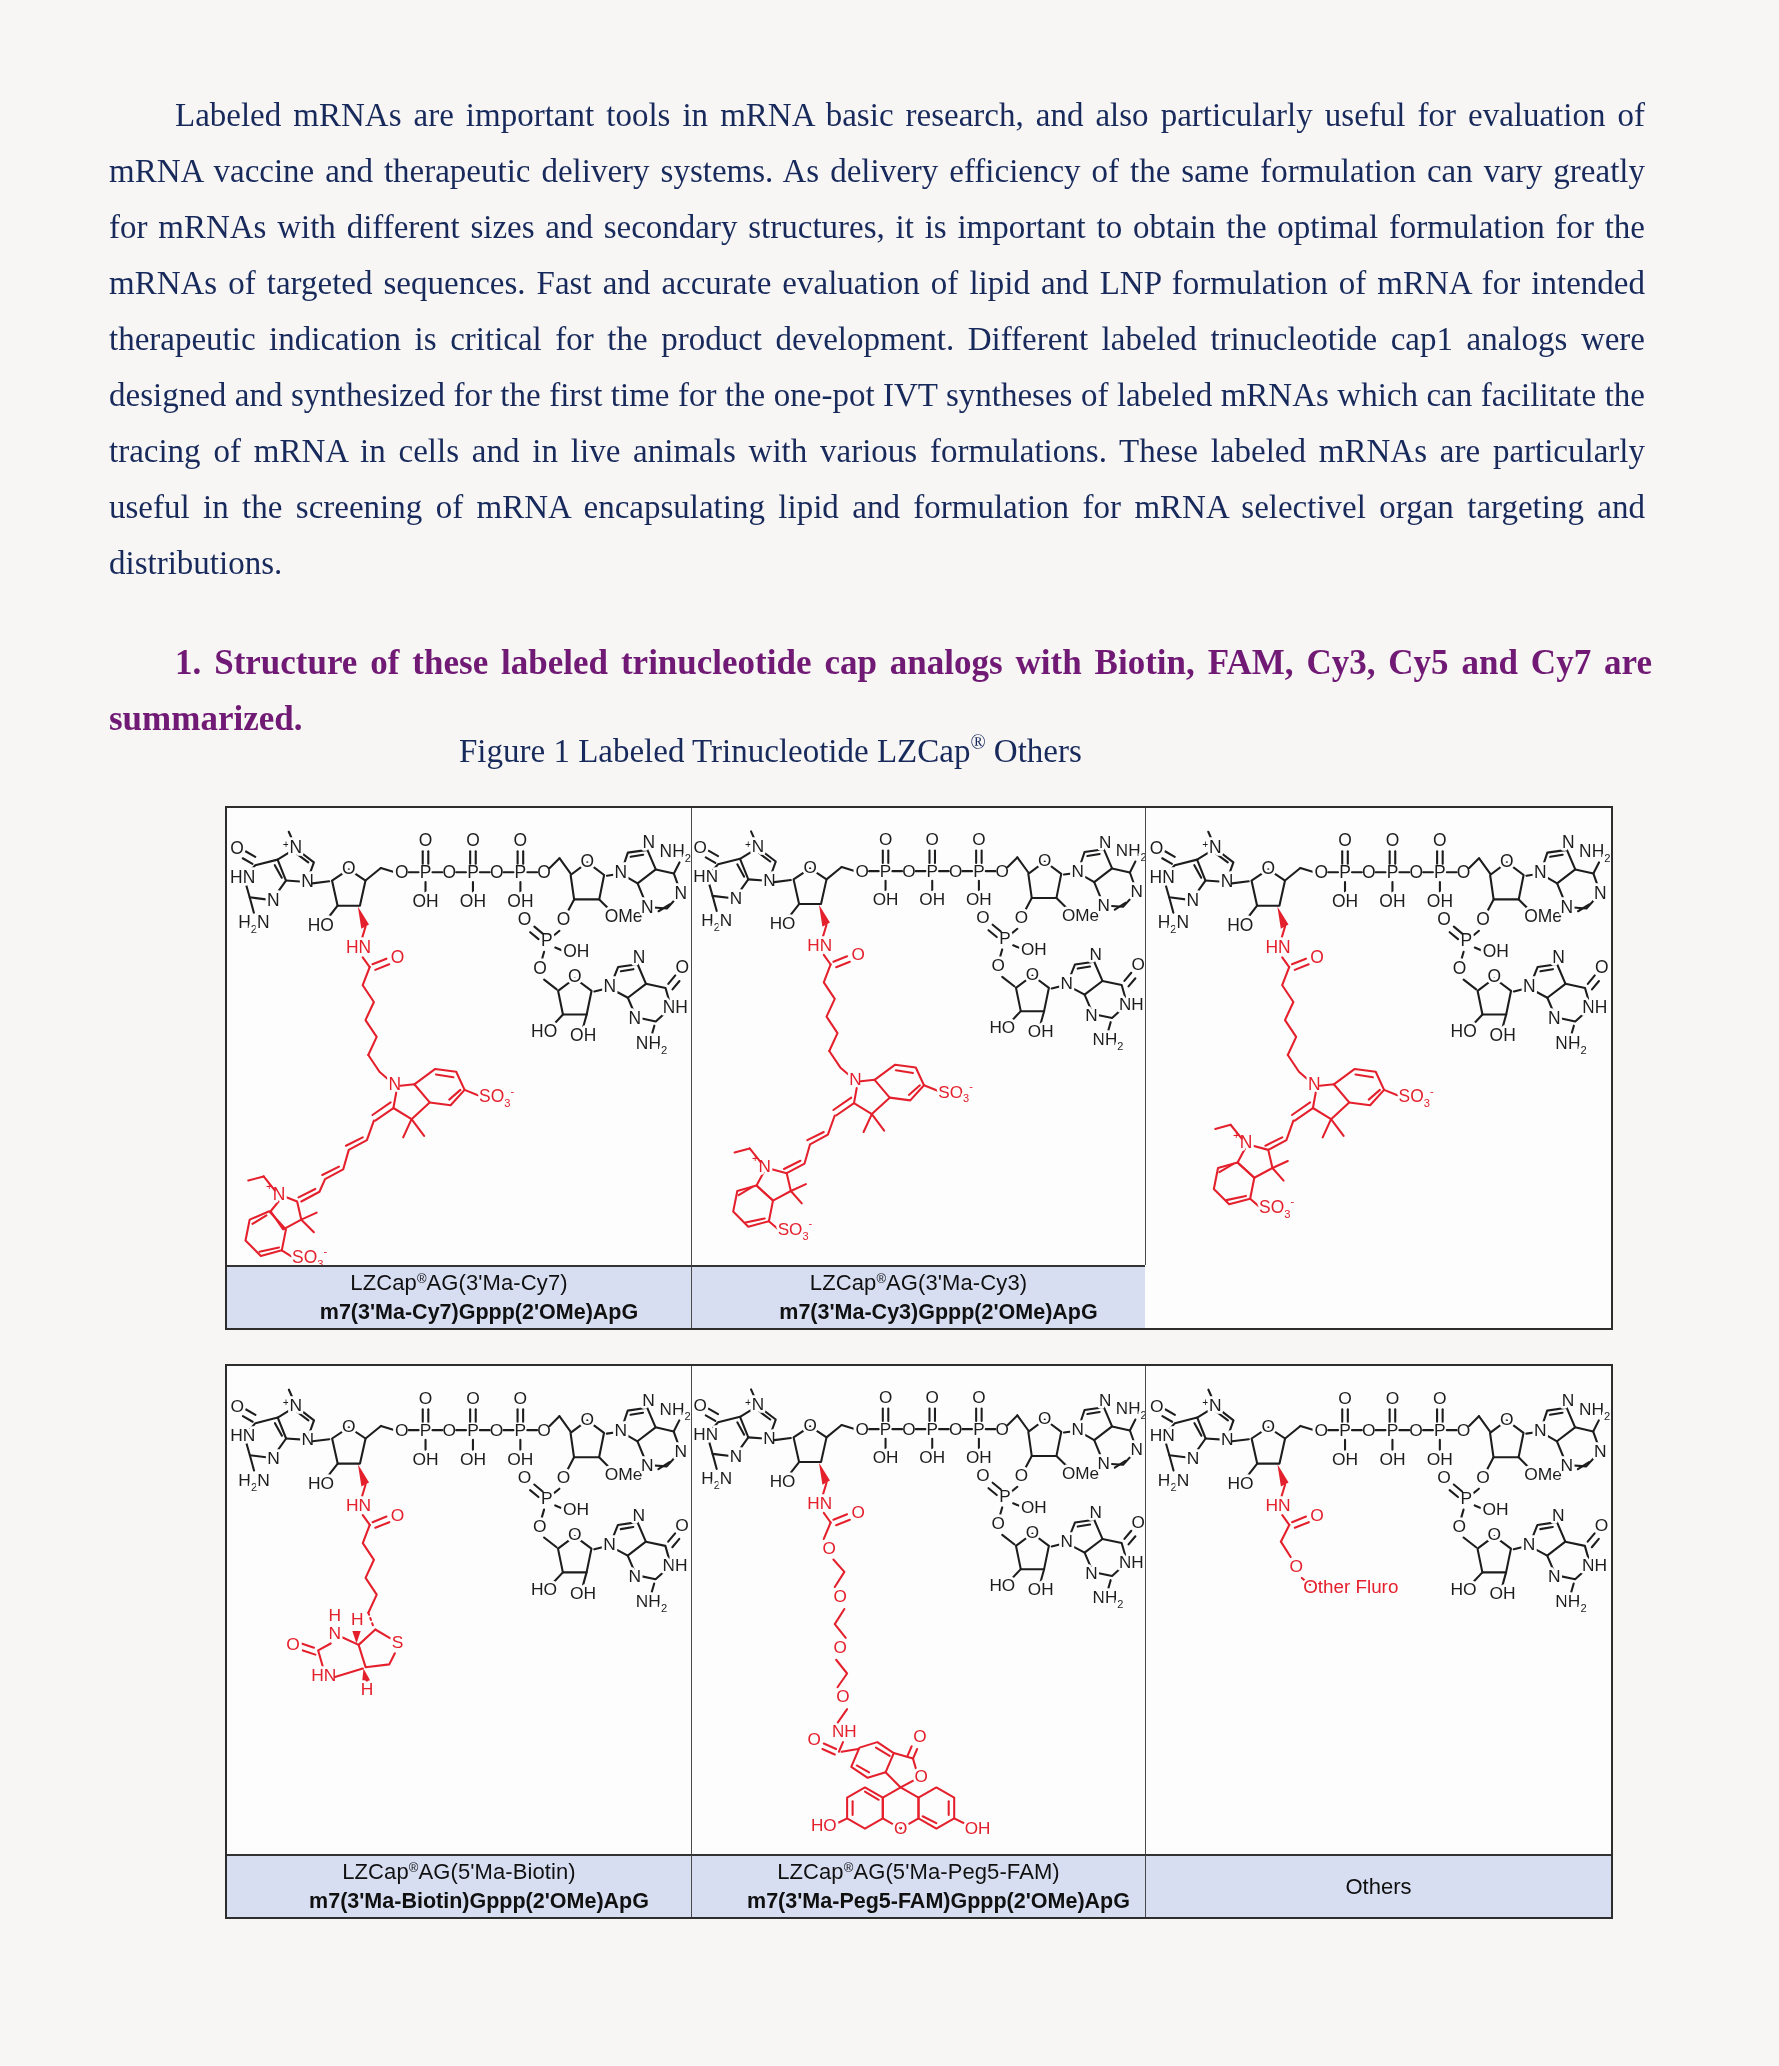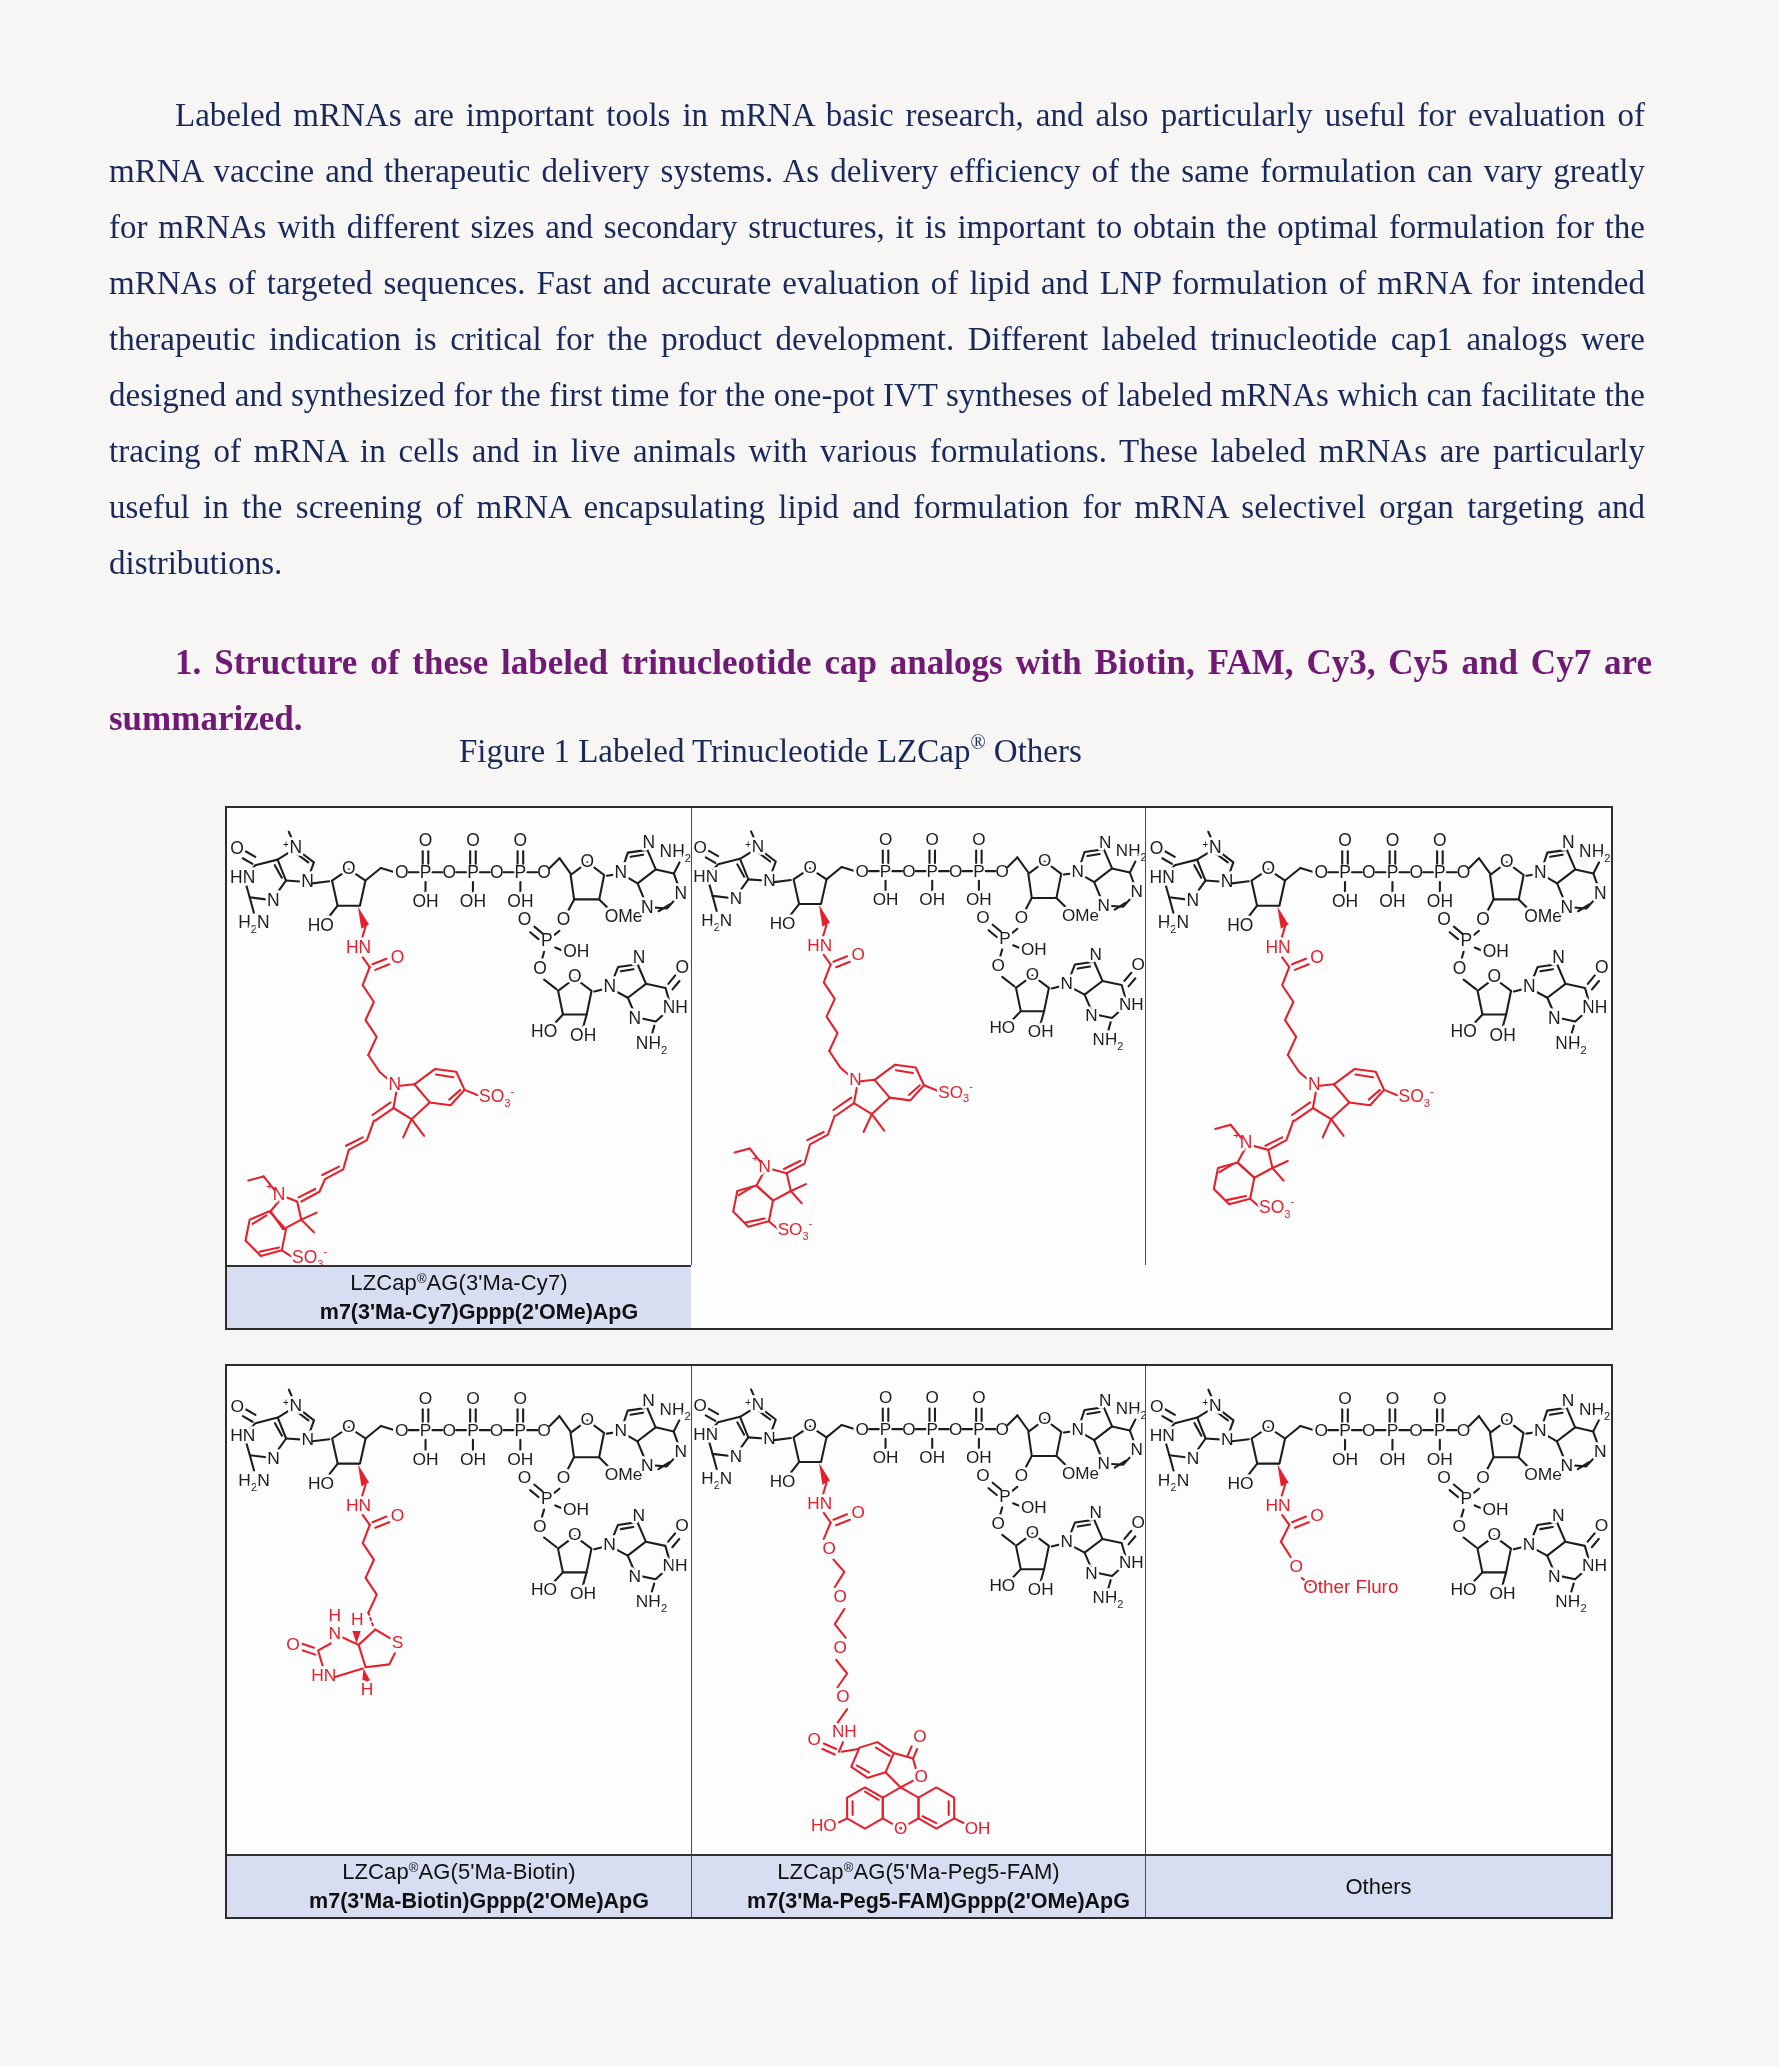--- a/index.html
+++ b/index.html
@@ -371,20 +371,24 @@
           <use href="#alkyl" xlink:href="#alkyl"></use>
           <use href="#indole1" xlink:href="#indole1"></use>
           <use href="#dye-cy3" xlink:href="#dye-cy3"></use>
       </svg>
     </div>
 
     <div class="capcell first">
       <div class="cap-title"><span>LZCap</span><sup>®</sup><span>AG(3'Ma-Cy7)</span></div>
       <div class="cap-sub">m7(3'Ma-Cy7)Gppp(2'OMe)ApG</div>
     </div>
+    <div class="capcell">
+      <div class="cap-title"><span>LZCap</span><sup>®</sup><span>AG(3'Ma-Cy3)</span></div>
+      <div class="cap-sub">m7(3'Ma-Cy3)Gppp(2'OMe)ApG</div>
+    </div>
   </div>
 
   <div class="tbl" id="tableB">
     <div class="cell first">
       <svg viewBox="0 0 660 700" preserveAspectRatio="xMidYMin meet">
         <use href="#core" xlink:href="#core"></use>
           <use href="#alkyl" xlink:href="#alkyl"></use>
           <use href="#dye-biotin" xlink:href="#dye-biotin"></use>
       </svg>
     </div>

